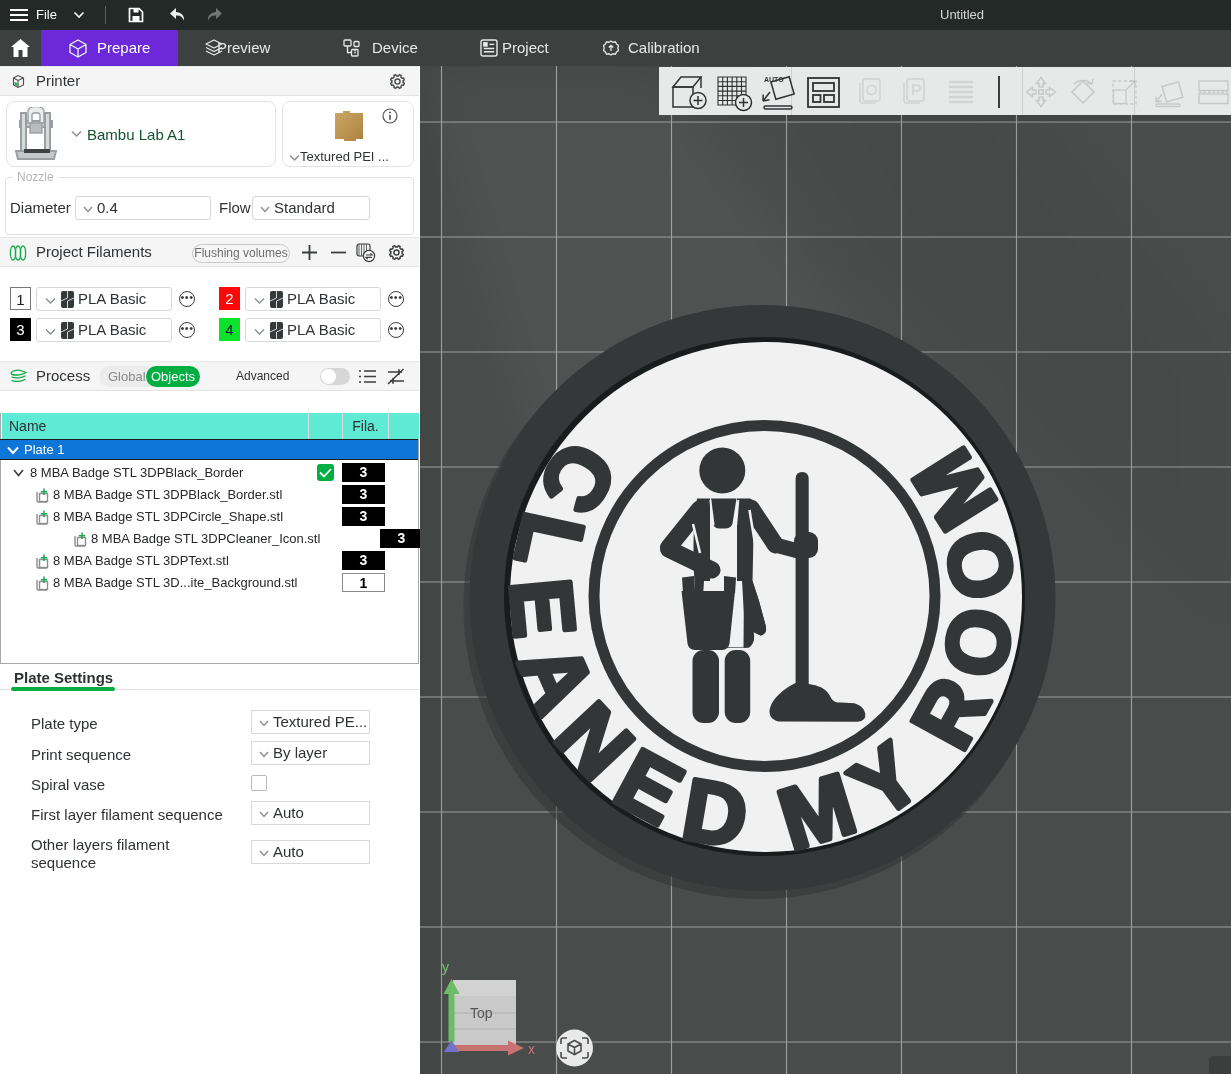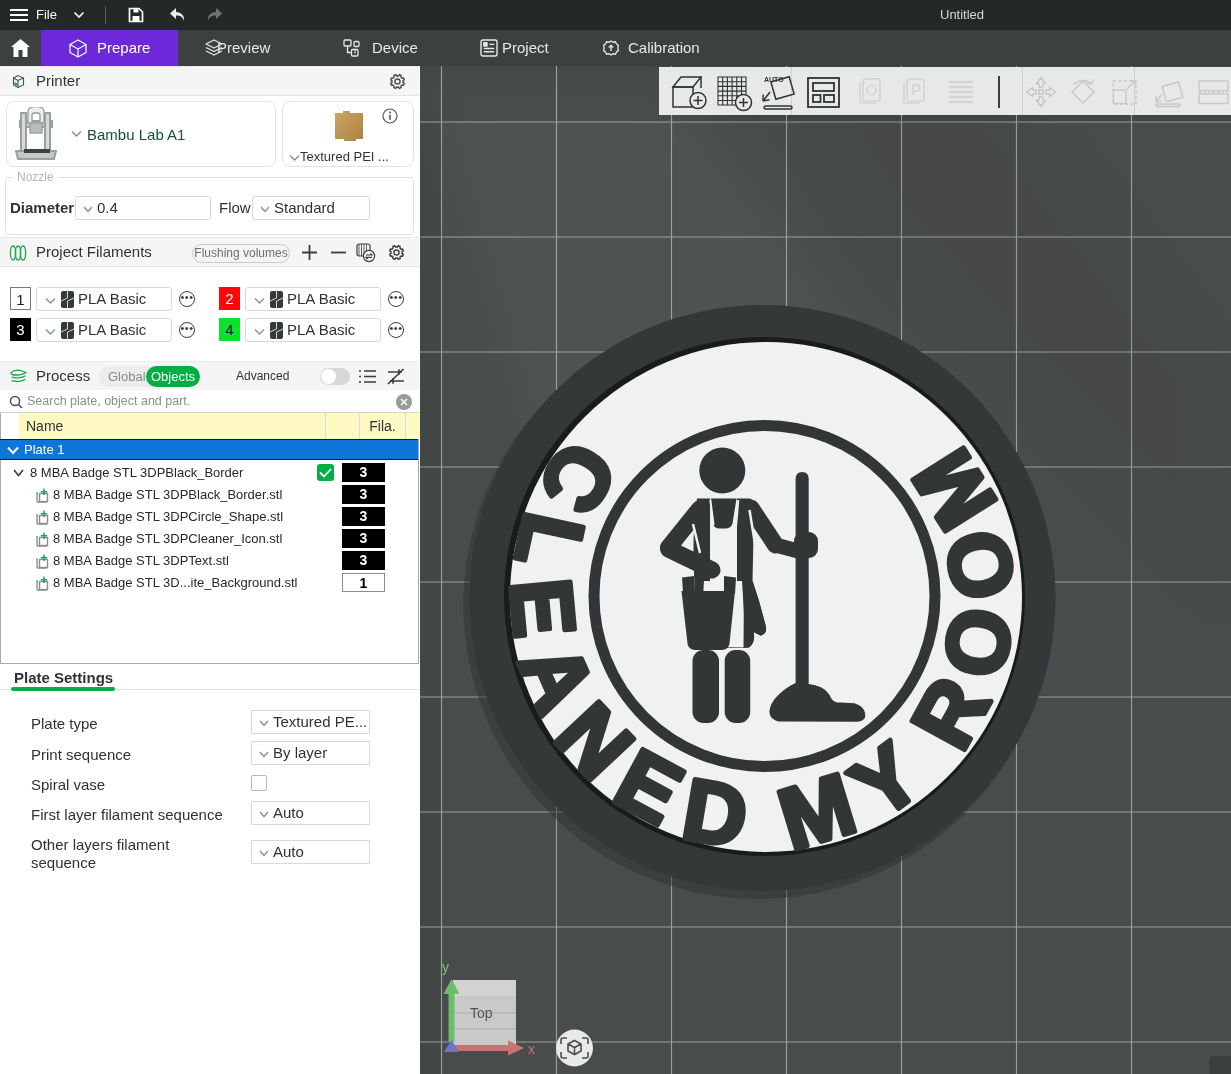--- a/index.html
+++ b/index.html
@@ -159,21 +159,21 @@
     <div class="chev" style="left:6px;top:52px;">
         <svg width="11" height="8" viewBox="0 0 11 8">
           <path d="M1 1.5 L5.5 6 L10 1.5" stroke="#8b8f8e" stroke-width="1.5" fill="none"></path>
         </svg>
       </div>
     <div class="abs" style="left:17px;top:47px;font-size:13px;color:#2f3234;white-space:nowrap;">Textured PEI ...</div>
   </div>
 
   <div class="abs" style="left:5px;top:111px;width:409px;height:58px;border:1px solid #e0e0e0;border-radius:4px;"></div>
   <div class="abs" style="left:13px;top:104px;background:#fff;padding:0 4px;font-size:12px;color:#b4b4b4;">Nozzle</div>
-  <div class="abs lbl" style="left:10px;top:133px;font-weight:bold;">Diameter</div>
+  <div class="abs lbl" style="left:10px;top:133px;">Diameter</div>
   <div class="sel" style="left:75px;top:130px;width:136px;height:24px;">
     <div class="chev" style="left:7px;top:9px;">
         <svg width="10" height="7" viewBox="0 0 10 7">
           <path d="M1 1 L5 5.5 L9 1" stroke="#8b8f8e" stroke-width="1.4" fill="none"></path>
         </svg>
       </div>
     <div class="abs" style="left:21px;top:2px;">0.4</div>
   </div>
   <div class="abs lbl" style="left:219px;top:133px;">Flow</div>
   <div class="sel" style="left:252px;top:130px;width:118px;height:24px;">
@@ -297,34 +297,23 @@
       </svg>
     <svg style="position:absolute;left:387px;top:6px" width="18" height="17" viewBox="0 0 18 17">
         <g stroke="#3a3e3d" stroke-width="1.6" fill="none">
           <path d="M16.5 1 L1 16"></path>
           <path d="M1 4 h14 M12 1.2 v5.6"></path>
           <path d="M3 13 h14 M6 10.2 v5.6"></path>
         </g>
       </svg>
   </div>
 
-  <div class="abs" style="left:0px;top:324px;width:419px;height:23px;background:#fff;border-bottom:1px solid #d4d4d4;">
-    <svg style="position:absolute;left:9px;top:5px" width="14" height="14" viewBox="0 0 14 14">
-        <circle cx="6" cy="6" r="4.6" fill="none" stroke="#4a4e4d" stroke-width="1.5"></circle>
-        <path d="M9.5 9.5 L13 13" stroke="#4a4e4d" stroke-width="1.5"></path>
-      </svg>
-    <div class="abs" style="left:27px;top:0;line-height:23px;font-size:12.5px;color:#8c8c8c;">Search plate, object and part.</div>
-    <svg style="position:absolute;left:396px;top:4px" width="16" height="16" viewBox="0 0 16 16">
-        <circle cx="8" cy="8" r="8" fill="#9a9a9a"></circle>
-        <path d="M5 5 L11 11 M11 5 L5 11" stroke="#fff" stroke-width="1.5"></path>
-      </svg>
-  </div>
 
   <div class="abs" style="left:0px;top:347px;width:419px;height:251px;border:1px solid #a8a8a8;border-top:none;background:#fff;"></div>
-  <div class="abs" style="left:19px;top:347px;width:417px;height:26px;background:#fef9c3;">
+  <div class="abs" style="left:2px;top:347px;width:417px;height:26px;background:#5eead4;">
     <div class="abs" style="left:7px;top:0;line-height:26px;font-size:14px;color:#2f3234;">Name</div>
     <div class="abs" style="left:306px;top:0;width:1px;height:26px;background:#dcdcdc;"></div>
     <div class="abs" style="left:340px;top:0;width:1px;height:26px;background:#dcdcdc;"></div>
     <div class="abs" style="left:386px;top:0;width:1px;height:26px;background:#dcdcdc;"></div>
     <div class="abs" style="left:341px;top:0;width:45px;text-align:center;line-height:26px;font-size:14px;color:#2f3234;">Fila.</div>
   </div>
   <div class="abs" style="left:0px;top:373px;width:418px;height:21px;background:#0d76d8;border-top:1px solid #1b1d1e;border-bottom:1px solid #1b1d1e;">
     <svg style="position:absolute;left:7px;top:6px" width="12" height="9" viewBox="0 0 12 9">
         <path d="M1 1.5 L6 7 L11 1.5" stroke="#fff" stroke-width="2" fill="none"></path>
       </svg>
@@ -353,21 +342,21 @@
   </div>
   <div class="trow" style="top:440px;">
     <svg style="position:absolute;left:36px;top:4px" width="15" height="15" viewBox="0 0 15 15">
         <path d="M1 4 V13 Q1 14 2 14 H11" stroke="#8a8e8d" stroke-width="1.4" fill="none"></path>
         <rect x="3.5" y="5.5" width="8" height="8" fill="none" stroke="#8a8e8d" stroke-width="1.4"></rect>
         <path d="M8 0.5 V7 M4.8 3.8 H11.2" stroke="#17a94e" stroke-width="1.5"></path>
       </svg>
     <div class="abs" style="left:53px;top:0;line-height:22px;">8 MBA Badge STL 3DPCircle_Shape.stl</div>
     <div class="badge bB" style="top:1px;">3</div>
   </div>
-  <div class="trow" style="top:462px;">
+  <div class="trow" style="top:462px;margin-left:38px;">
     <svg style="position:absolute;left:36px;top:4px" width="15" height="15" viewBox="0 0 15 15">
         <path d="M1 4 V13 Q1 14 2 14 H11" stroke="#8a8e8d" stroke-width="1.4" fill="none"></path>
         <rect x="3.5" y="5.5" width="8" height="8" fill="none" stroke="#8a8e8d" stroke-width="1.4"></rect>
         <path d="M8 0.5 V7 M4.8 3.8 H11.2" stroke="#17a94e" stroke-width="1.5"></path>
       </svg>
     <div class="abs" style="left:53px;top:0;line-height:22px;">8 MBA Badge STL 3DPCleaner_Icon.stl</div>
     <div class="badge bB" style="top:1px;">3</div>
   </div>
   <div class="trow" style="top:484px;">
     <svg style="position:absolute;left:36px;top:4px" width="15" height="15" viewBox="0 0 15 15">

